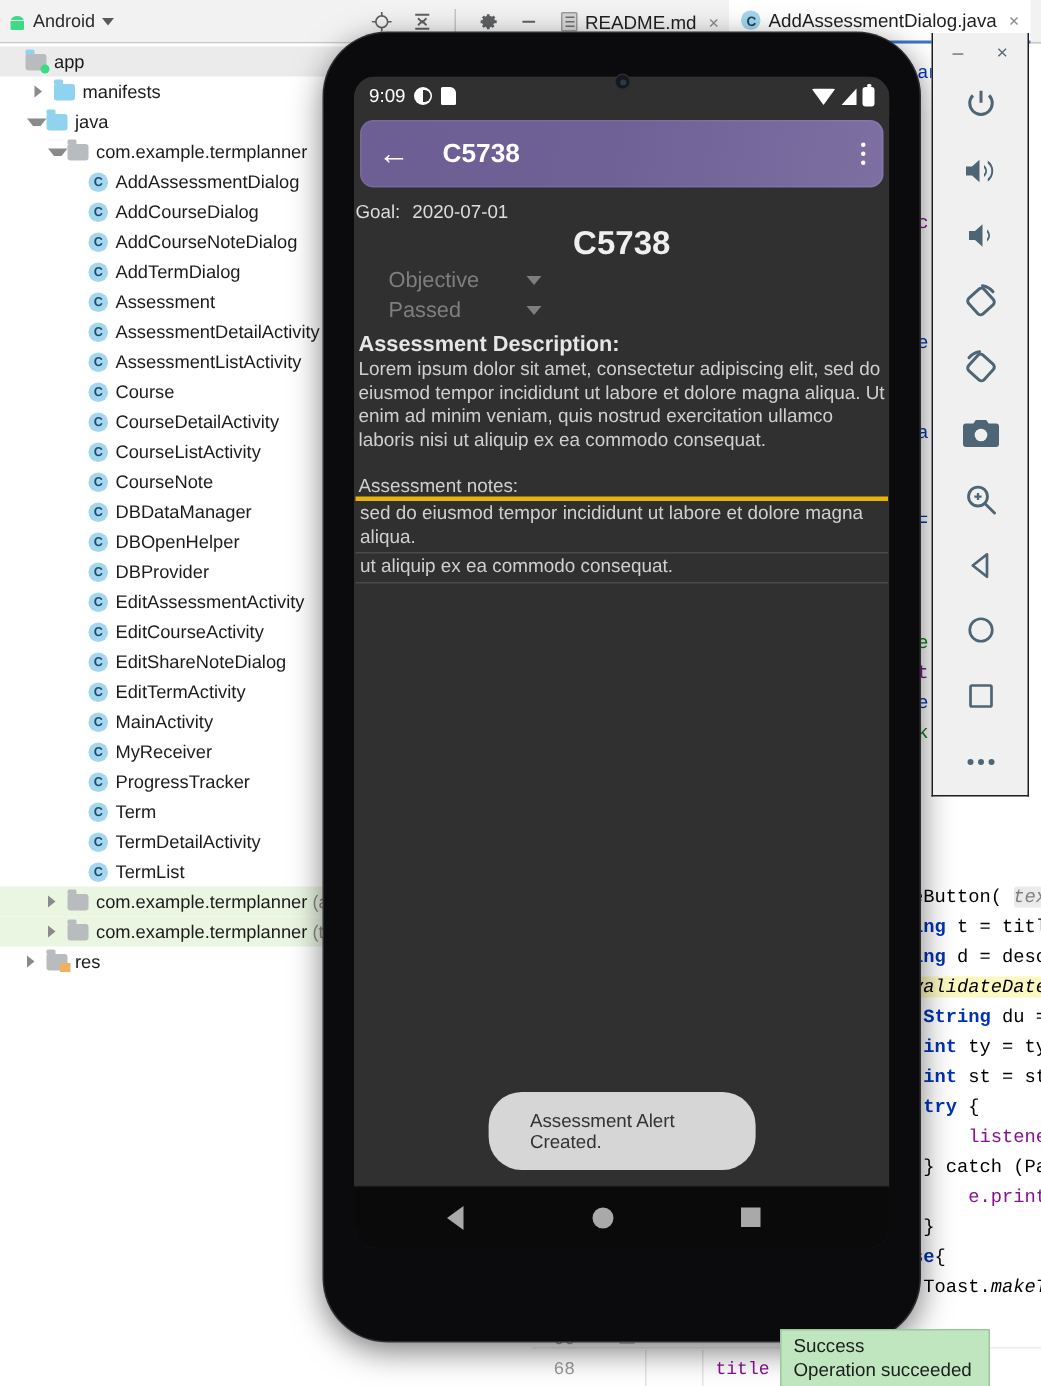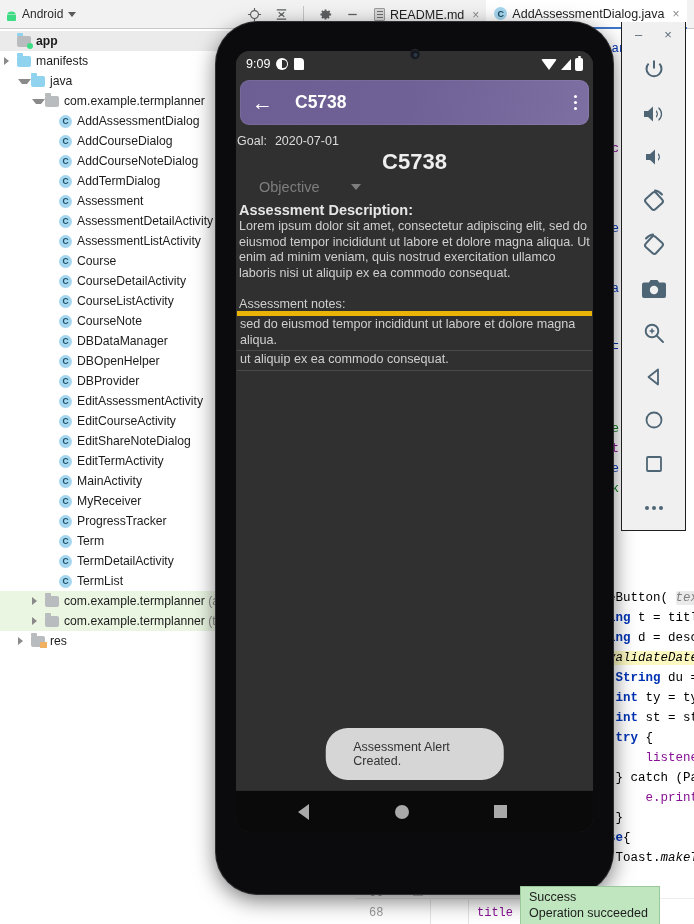--- a/index.html
+++ b/index.html
@@ -138,21 +138,21 @@
   .goal b { font-weight: normal; }
   .goal .gv { margin-left: 8px; }
   .code-title { text-align: center; font-size: 22px; font-weight: bold; color: #efefef; margin-top: 1px;}
   .spinner-row { display:flex; align-items:center; margin-left: 22px; margin-top: 4px; }
   .spinner-lbl { font-size: 14.5px; color: #7e7e7e; width: 92px; }
   .spin-caret { width:0;height:0;border-left:5px solid transparent;border-right:5px solid transparent;border-top:6px solid #7e7e7e;}
   .sec-title { font-size: 14.5px; font-weight: bold; color: #e6e6e6; margin: 7px 0 0 2px; }
   .desc { font-size: 12.6px; line-height: 15.5px; color: #cfcfcf; margin: 1px 2px 0 2px; }
   .notes-lbl { font-size: 12.6px; color: #cfcfcf; margin: 16px 0 0 2px; }
   .note-item { font-size: 12.6px; line-height: 15.5px; color: #cfcfcf;
-               border-top: 5px solid #eab308; padding: 1px 2px 2px 3px; }
+               border-top: 3px solid #eab308; padding: 1px 2px 2px 3px; }
   .note-last { border-top: 1px solid #4a4a4a; border-bottom: 1px solid #4a4a4a; }
 
   .toast {
     position: absolute; left: 50%; transform: translateX(-50%); bottom: 52px;
     background: #d6d6d6; color: #333; font-size: 12.5px;
     padding: 12px 28px; border-radius: 22px;
   }
   .navbar { position:absolute; left:0; bottom:0; width:100%; height:42px;
             background:#0a0a0a; display:flex; align-items:center; border-top:1px solid #2b2b2b;}
   .nav-back { width:0;height:0;border-top:8px solid transparent;border-bottom:8px solid transparent;border-right:11px solid #a9a9a9; margin-left:62px;}
@@ -251,23 +251,23 @@
     </div>
   </div>
 
   <div class="tree">
     <div id="tree-rows">
         <div class="trow sel" style="padding-left: 0px;">
           <span style="width: 17px; display: inline-flex; align-items: center; flex: 0 0 17px;">
             <span class="arrow blank"></span>
           </span>
           <span class="folder app"></span>
-          <span class="tlabel" style="font-weight: bold; text-align: center;">app</span>
-        </div>
-        <div class="trow" style="padding-left: 0;">
+          <span class="tlabel" style="font-weight: normal; text-align: center;">app</span>
+        </div>
+        <div class="trow" style="padding-left: 19px;">
           <span style="width: 17px; display: inline-flex; align-items: center; flex: 0 0 17px;">
             <span class="arrow collapsed"></span>
           </span>
           <span class="folder"></span>
           <span class="tlabel">manifests</span>
         </div>
         <div class="trow" style="padding-left: 14px;">
           <span style="width: 17px; display: inline-flex; align-items: center; flex: 0 0 17px;">
             <span class="arrow expanded"></span>
           </span>
@@ -509,20 +509,24 @@
         <div class="content">
           <div class="goal">
             <b>Goal:</b><span class="gv">2020-07-01</span>
           </div>
           <div class="code-title">C5738</div>
 
           <div class="spinner-row">
             <span class="spinner-lbl">Objective</span>
             <span class="spin-caret"></span>
           </div>
+          <div class="spinner-row">
+            <span class="spinner-lbl">Passed</span>
+            <span class="spin-caret"></span>
+          </div>
 
           <div class="sec-title">Assessment Description:</div>
           <div class="desc">Lorem ipsum dolor sit amet, consectetur adipiscing elit, sed do eiusmod tempor incididunt ut labore et dolore magna aliqua. Ut enim ad minim veniam, quis nostrud exercitation ullamco laboris nisi ut aliquip ex ea commodo consequat.</div>
 
           <div class="notes-lbl">Assessment notes:</div>
           <div class="note-item"> sed do eiusmod tempor incididunt ut labore et dolore magna aliqua.</div>
           <div class="note-item note-last">ut aliquip ex ea commodo consequat.</div>
         </div>
 
         <div class="toast">Assessment Alert Created.</div>

